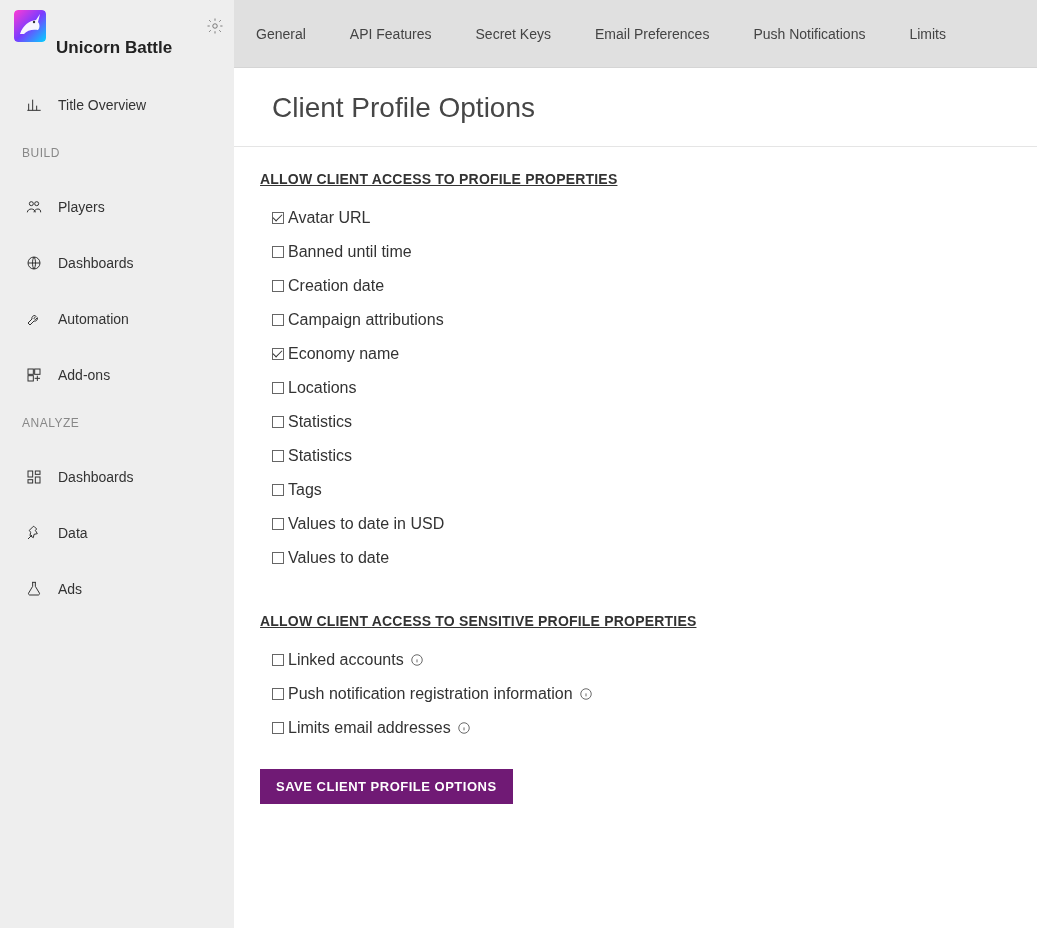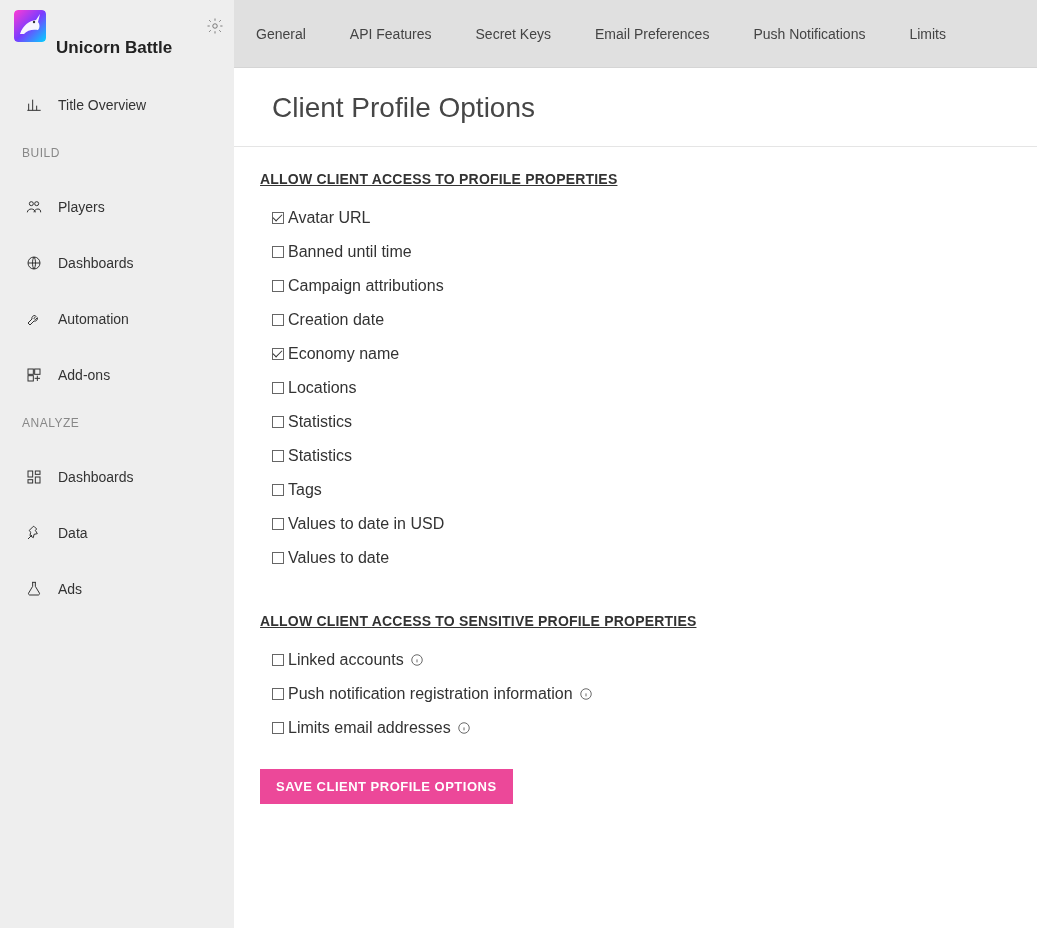--- a/index.html
+++ b/index.html
@@ -146,21 +146,21 @@
   }
   .checkbox-row .info {
     width: 14px; height: 14px;
     margin-left: 6px;
     fill: none; stroke: #555; stroke-width: 1.5;
     flex-shrink: 0;
   }
   .section-gap { height: 28px; }
   .save-button {
     margin-top: 24px;
-    background: #ec4899;
+    background: #701a75;
     color: #fff;
     border: none;
     padding: 10px 16px;
     font-size: 13px;
     font-weight: 600;
     letter-spacing: 0.5px;
     cursor: pointer;
     text-transform: uppercase;
   }
 </style>
@@ -329,25 +329,25 @@
           <div class="checkbox-row">
             <span class="cb checked"></span>
             <span>Avatar URL</span>
           </div>
           <div class="checkbox-row">
             <span class="cb"></span>
             <span>Banned until time</span>
           </div>
           <div class="checkbox-row">
             <span class="cb"></span>
+            <span>Creation date</span>
+          </div>
+          <div class="checkbox-row">
+            <span class="cb"></span>
             <span>Campaign attributions</span>
-          </div>
-          <div class="checkbox-row">
-            <span class="cb"></span>
-            <span>Creation date</span>
           </div>
           <div class="checkbox-row">
             <span class="cb checked"></span>
             <span>Economy name</span>
           </div>
           <div class="checkbox-row">
             <span class="cb"></span>
             <span>Locations</span>
           </div>
           <div class="checkbox-row">

